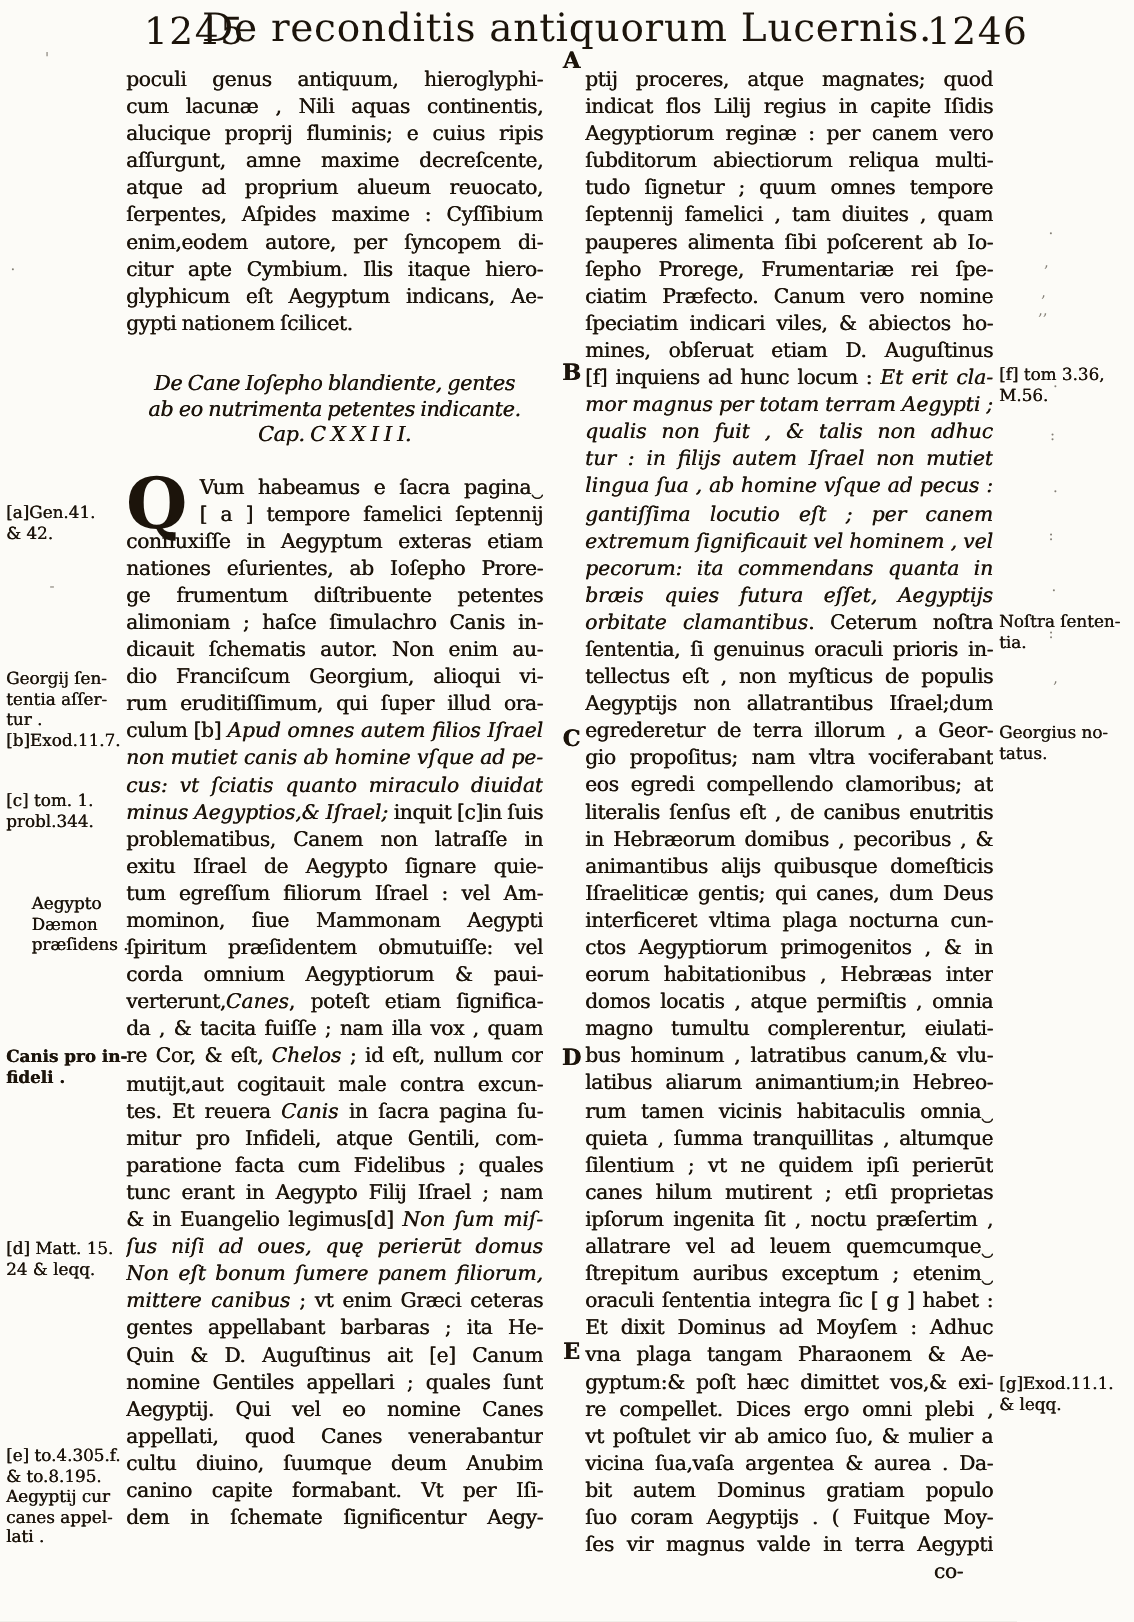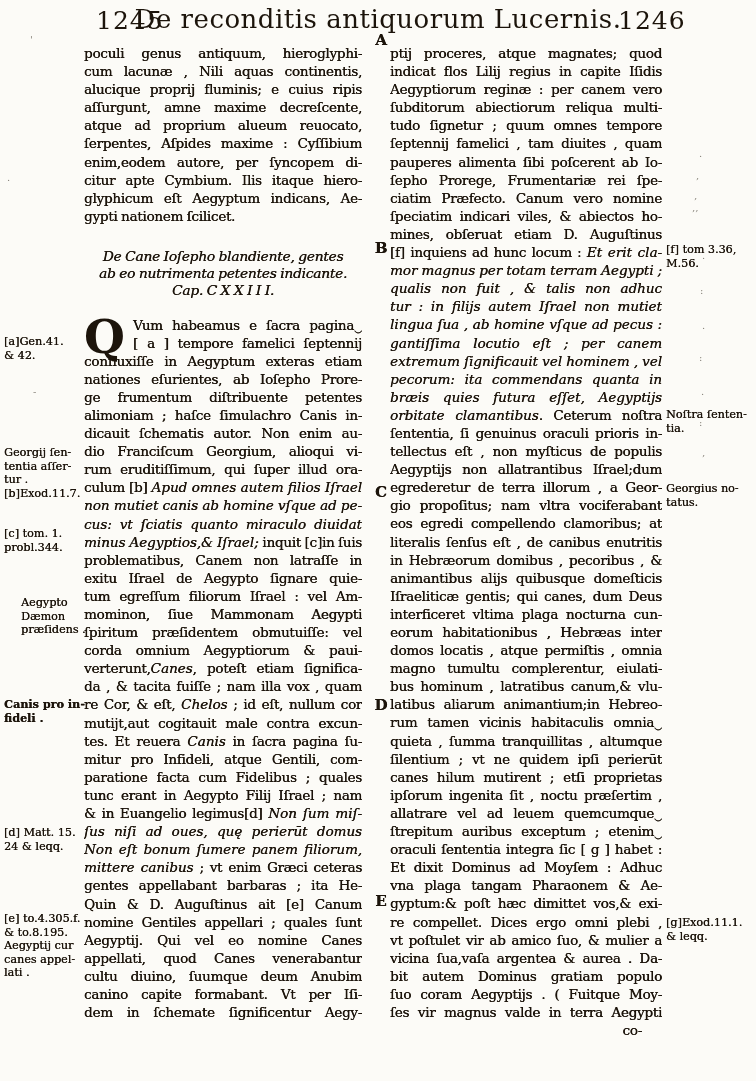--- a/index.html
+++ b/index.html
@@ -147,20 +147,21 @@
         <div class="line"><span>tellectus eſt , non myſticus de populis</span></div>
         <div class="line"><span>Aegyptijs non allatrantibus Iſrael;dum</span></div>
         <div class="line"><span>egrederetur de terra illorum ,  a Geor-</span></div>
         <div class="line"><span>gio propoſitus; nam vltra vociferabant</span></div>
         <div class="line"><span>eos egredi compellendo clamoribus; at</span></div>
         <div class="line"><span>literalis ſenſus eſt , de canibus enutritis</span></div>
         <div class="line"><span>in Hebræorum domibus , pecoribus , &amp;</span></div>
         <div class="line"><span>animantibus alijs quibusque domeſticis</span></div>
         <div class="line"><span>Iſraeliticæ gentis; qui canes, dum Deus</span></div>
         <div class="line"><span>interficeret vltima plaga nocturna cun-</span></div>
+        <div class="line"><span>ctos Aegyptiorum primogenitos , &amp; in</span></div>
         <div class="line"><span>eorum habitationibus ,  Hebræas inter</span></div>
         <div class="line"><span>domos locatis , atque permiſtis ,  omnia</span></div>
         <div class="line"><span>magno tumultu complerentur, eiulati-</span></div>
         <div class="line"><span>bus hominum , latratibus canum,&amp; vlu-</span></div>
         <div class="line"><span>latibus aliarum animantium;in Hebreo-</span></div>
         <div class="line"><span>rum tamen vicinis habitaculis omnia‿</span></div>
         <div class="line"><span>quieta , ſumma tranquillitas , altumque</span></div>
         <div class="line"><span>ſilentium ; vt ne quidem ipſi perierūt</span></div>
         <div class="line"><span>canes hilum mutirent ;  etſi proprietas</span></div>
         <div class="line"><span>ipſorum ingenita ſit , noctu præſertim ,</span></div>
@@ -203,21 +204,21 @@
         <div>præſidens .</div>
       </div>
       <div class="mnote" style="top: 698px; font-weight: bold;">
         <div>Canis pro in-</div>
         <div>fideli .</div>
       </div>
       <div class="mnote" style="top: 826px;">
         <div>[d] Matt. 15.</div>
         <div>24 &amp; leqq.</div>
       </div>
-      <div class="mnote" style="top: 912px;">
+      <div class="mnote" style="top: 964px;">
         <div>[e] to.4.305.f.</div>
         <div>&amp; to.8.195.</div>
         <div>Aegyptij cur</div>
         <div>canes appel-</div>
         <div>lati .</div>
       </div>
     </div>
   <div class="mnotes" id="mnotes-right">
       <div class="mnote" style="top: 243px;">
         <div>[f] tom 3.36,</div>

